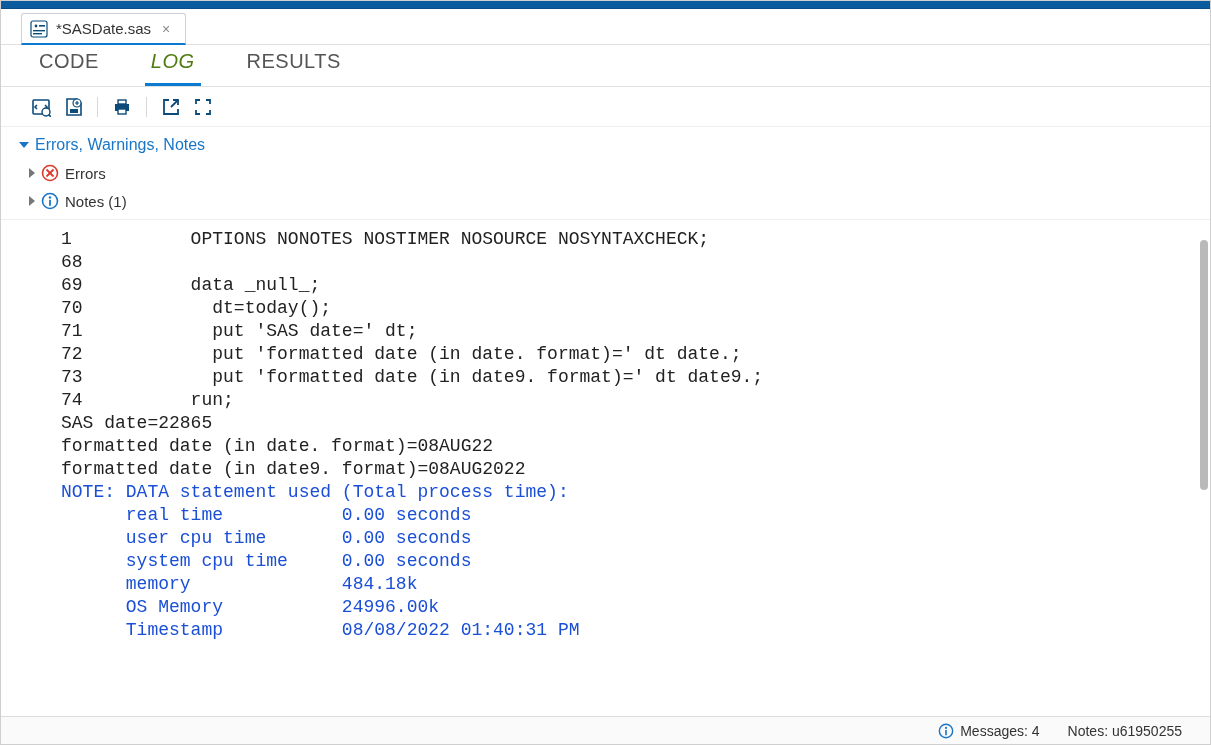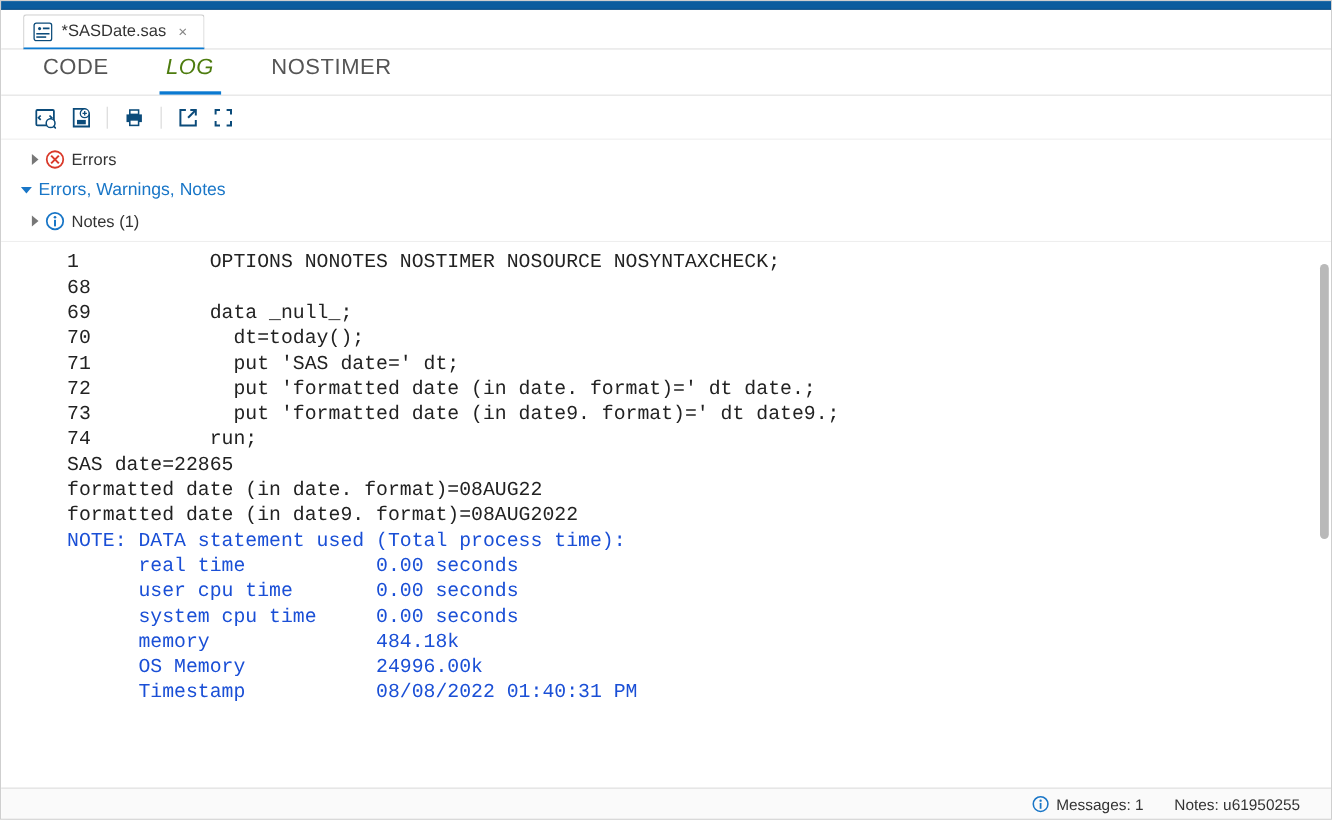--- a/index.html
+++ b/index.html
@@ -195,21 +195,21 @@
           </svg>
         </span>
         <span class="title">*SASDate.sas</span>
         <span class="close-x">×</span>
       </div>
     </div>
 
     <div class="sub-tabs">
       <div class="sub-tab">CODE</div>
       <div class="sub-tab active">LOG</div>
-      <div class="sub-tab">NOSTIMER</div>
+      <div class="sub-tab">RESULTS</div>
     </div>
 
     <div class="toolbar">
       <div class="tool-btn">
         <svg viewBox="0 0 20 20" width="20" height="20">
             <rect x="2" y="3" width="16" height="14" rx="1" fill="none" stroke="#0b4b7a" stroke-width="1.6"></rect>
             <path d="M6 8 L4 10 L6 12 M14 8 L16 10 L14 12" fill="none" stroke="#0b4b7a" stroke-width="1.6"></path>
             <circle cx="15" cy="15" r="4" fill="#fff" stroke="#0b4b7a" stroke-width="1.4"></circle>
             <line x1="17.5" y1="17.5" x2="20" y2="20" stroke="#0b4b7a" stroke-width="1.6"></line>
           </svg>
@@ -239,35 +239,35 @@
           </svg>
       </div>
       <div class="tool-btn">
         <svg viewBox="0 0 20 20" width="20" height="20">
             <path d="M3 7 V3 H7 M13 3 H17 V7 M17 13 V17 H13 M7 17 H3 V13" fill="none" stroke="#0b4b7a" stroke-width="1.8"></path>
           </svg>
       </div>
     </div>
 
     <div class="summary">
+      <div class="summary-row summary-header">
+        <span class="tri down"></span>
+        <span>Errors, Warnings, Notes</span>
+      </div>
       <div class="summary-row" style="padding-left:6px;">
         <span class="chev"></span>
         <span class="sum-icon">
           <svg viewBox="0 0 18 18" width="18" height="18">
               <circle cx="9" cy="9" r="7.5" fill="none" stroke="#d93a2b" stroke-width="1.6"></circle>
               <line x1="5.5" y1="5.5" x2="12.5" y2="12.5" stroke="#d93a2b" stroke-width="1.8"></line>
               <line x1="12.5" y1="5.5" x2="5.5" y2="12.5" stroke="#d93a2b" stroke-width="1.8"></line>
             </svg>
         </span>
         <span>Errors</span>
       </div>
-      <div class="summary-row summary-header">
-        <span class="tri down"></span>
-        <span>Errors, Warnings, Notes</span>
-      </div>
       <div class="summary-row" style="padding-left:6px;">
         <span class="chev"></span>
         <span class="sum-icon">
           <svg viewBox="0 0 18 18" width="18" height="18">
               <circle cx="9" cy="9" r="7.5" fill="none" stroke="#1976c7" stroke-width="1.6"></circle>
               <circle cx="9" cy="5.5" r="1.2" fill="#1976c7"></circle>
               <rect x="8.1" y="7.8" width="1.8" height="6" fill="#1976c7"></rect>
             </svg>
         </span>
         <span>Notes (1)</span>
@@ -281,21 +281,21 @@
 
     <div class="status-bar">
       <div class="status-item">
         <span class="sum-icon">
           <svg viewBox="0 0 18 18" width="16" height="16">
               <circle cx="9" cy="9" r="7.5" fill="none" stroke="#1976c7" stroke-width="1.6"></circle>
               <circle cx="9" cy="5.5" r="1.2" fill="#1976c7"></circle>
               <rect x="8.1" y="7.8" width="1.8" height="6" fill="#1976c7"></rect>
             </svg>
         </span>
-        <span>Messages: 1</span>
+        <span>Messages: 4</span>
       </div>
       <div class="status-item">
         <span>Notes: u61950255</span>
       </div>
     </div>
 
   </div>
 </div>
 
 </body></html>

